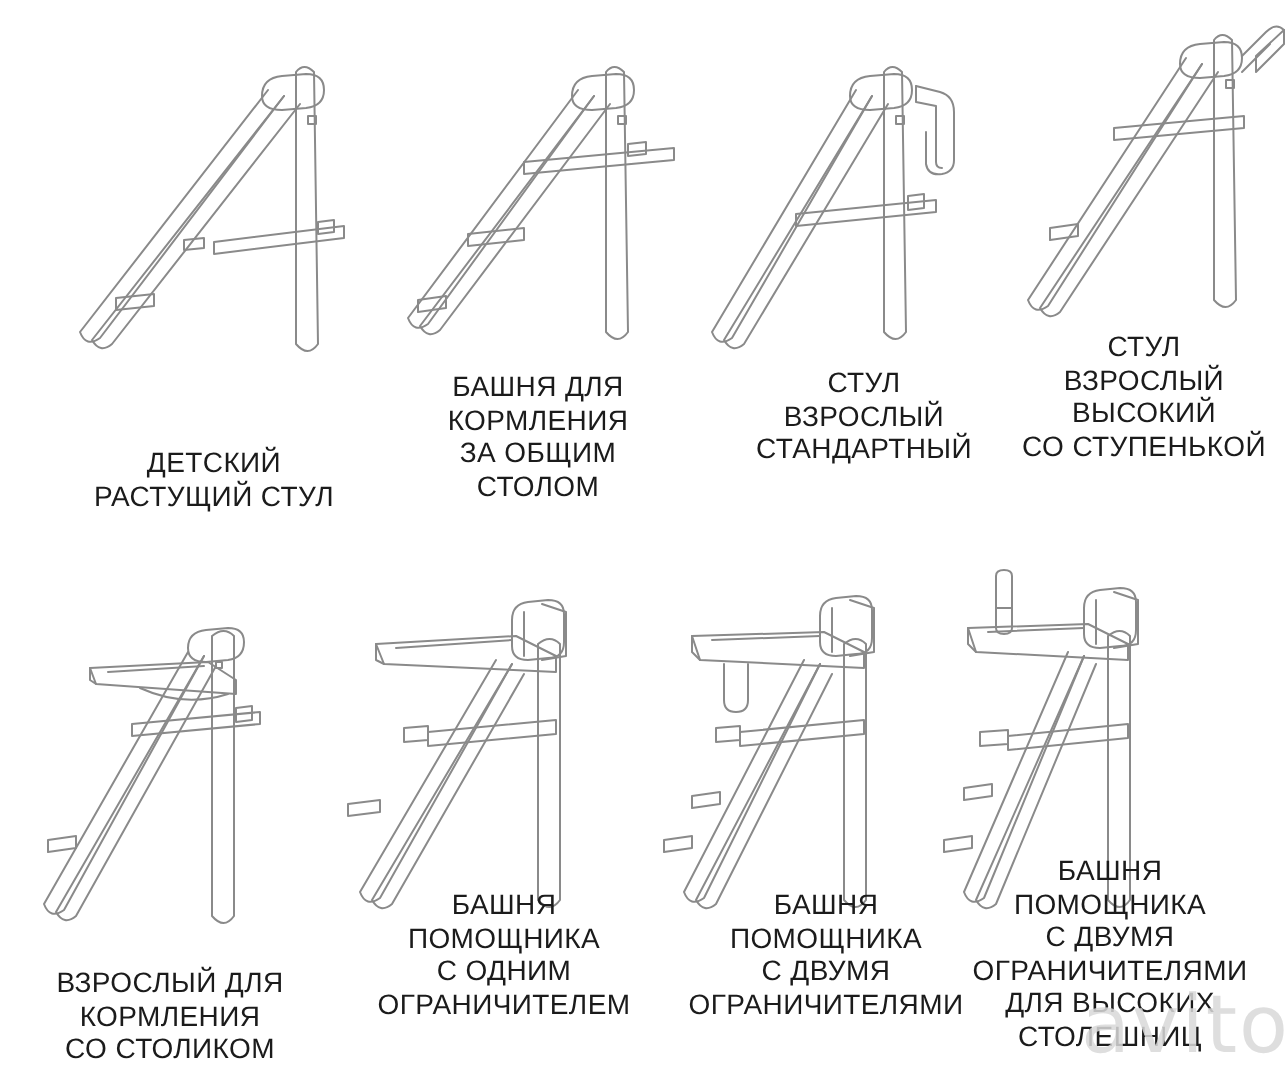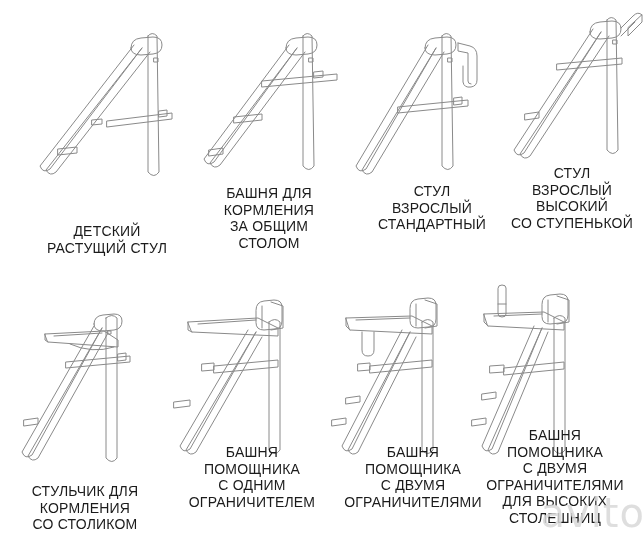--- a/index.html
+++ b/index.html
@@ -166,21 +166,21 @@
 
           <path d="M52 46 q22 10 44 3"></path>
 
           <path d="M48 64 L112 58 L112 64 L48 70 Z"></path>
           <path d="M100 56 l8 -1 l0 7 l-8 1 Z"></path>
 
           <path d="M6 122 l14 -2 l0 6 l-14 2 Z"></path>
         </g>
       </svg>
     </div>
-    <div class="caption" style="left:-26px;top:185px;width:186px;"><span>СТУЛЬЧИК ДЛЯ
+    <div class="caption" style="left:-26px;top:185px;width:186px;"><span>ВЗРОСЛЫЙ ДЛЯ
 КОРМЛЕНИЯ
 СО СТОЛИКОМ</span></div>
   </div>
 
   <div class="cell" style="left:166px;top:292px;">
     <div class="art">
       <svg width="140" height="175" viewBox="0 0 140 175">
         <g fill="none" stroke="#8a8a8a" stroke-width="1" stroke-linejoin="round" stroke-linecap="round">
           <path d="M103 30 L103 158 q6 7 11 0 L114 30 q-5 -5 -11 0 Z"></path>
           <path d="M90 40 L20 158 q4 7 10 2 L96 45"></path>

